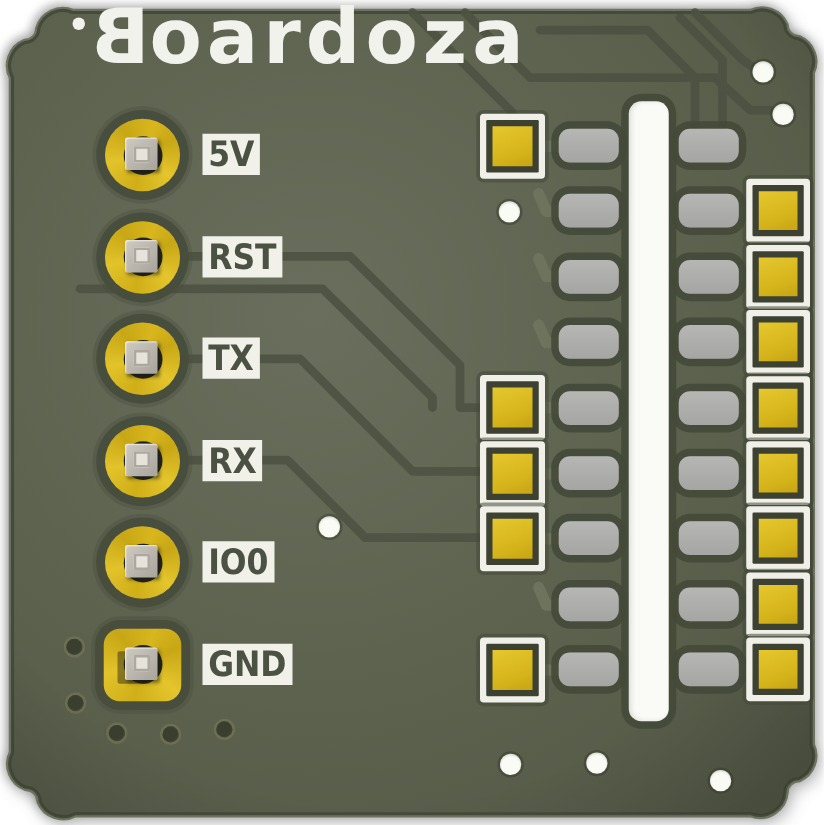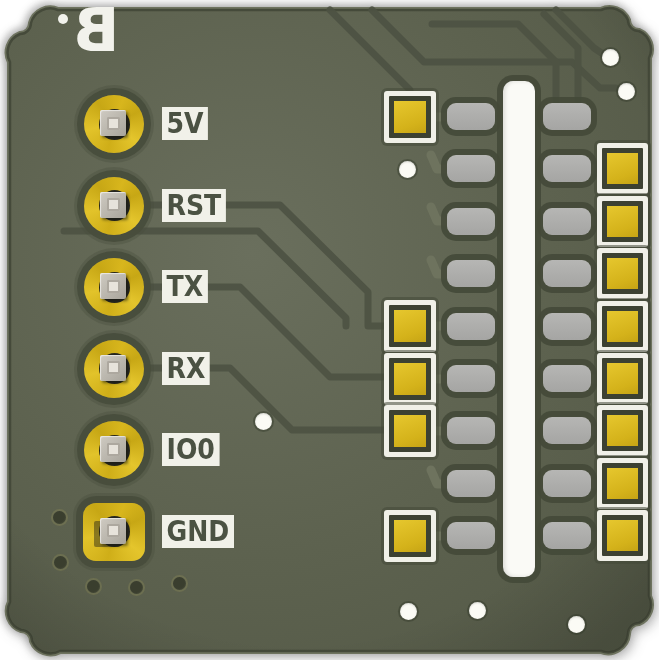--- a/index.html
+++ b/index.html
@@ -247,20 +247,21 @@
       <div class="via" style="left: 53.5px; top: 555.5px;"></div>
       <div class="via" style="left: 86.5px; top: 579.5px;"></div>
       <div class="via" style="left: 129.5px; top: 580.5px;"></div>
       <div class="via" style="left: 172.5px; top: 576.5px;"></div>
     </div>
 
   <div class="layer z4">
     <div class="logo">
       <span class="logo-dot"></span>
         <span class="logo-b">B</span>
+        <span>oardoza</span>
     </div>
     <div id="label-layer">
         <div class="pin-label" style="top: 107px;">5V</div>
         <div class="pin-label" style="top: 188.5px;">RST</div>
         <div class="pin-label" style="top: 270px;">TX</div>
         <div class="pin-label" style="top: 351.5px;">RX</div>
         <div class="pin-label" style="top: 433px;">IO0</div>
         <div class="pin-label" style="top: 514.5px;">GND</div>
       </div>
   </div>

